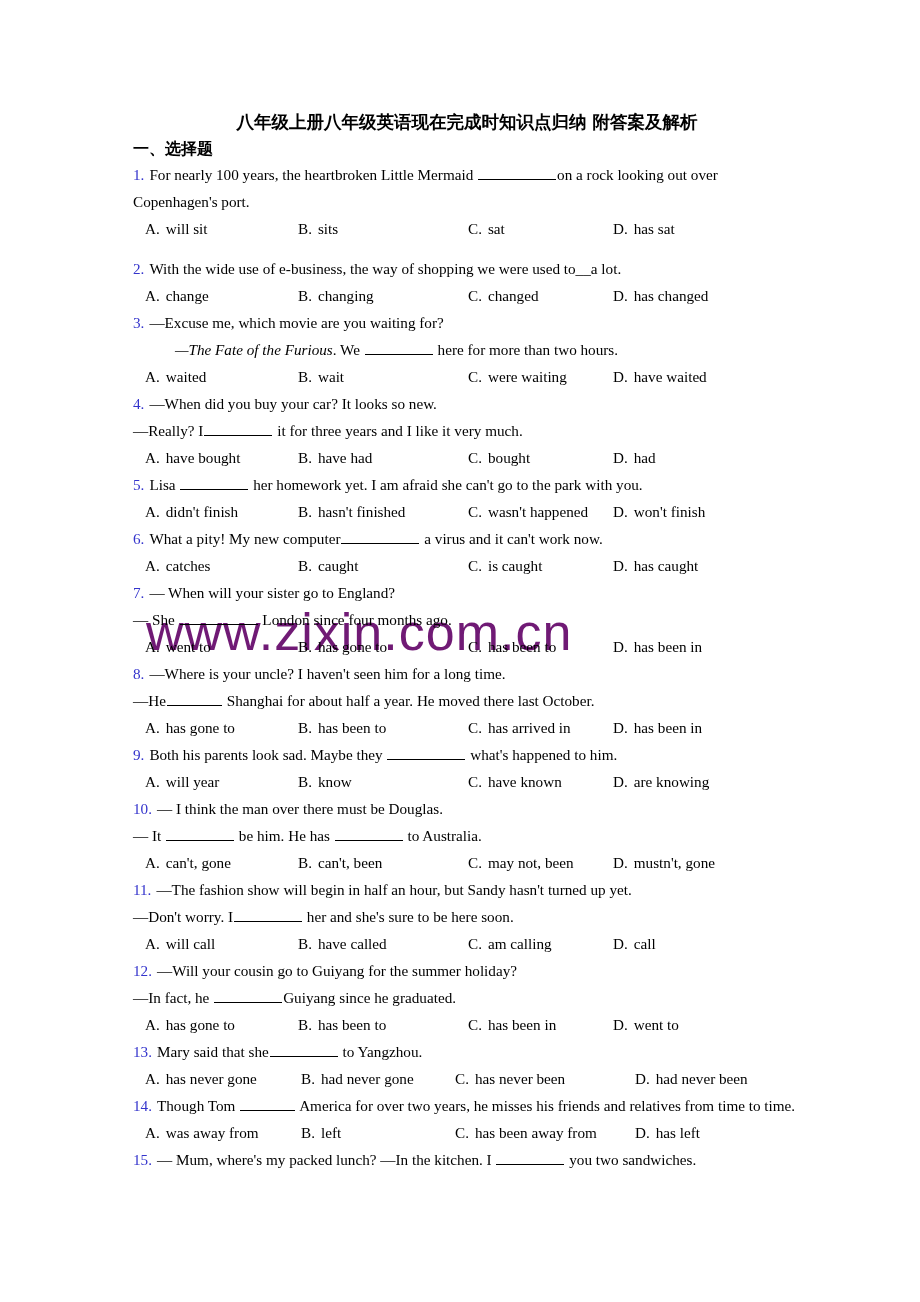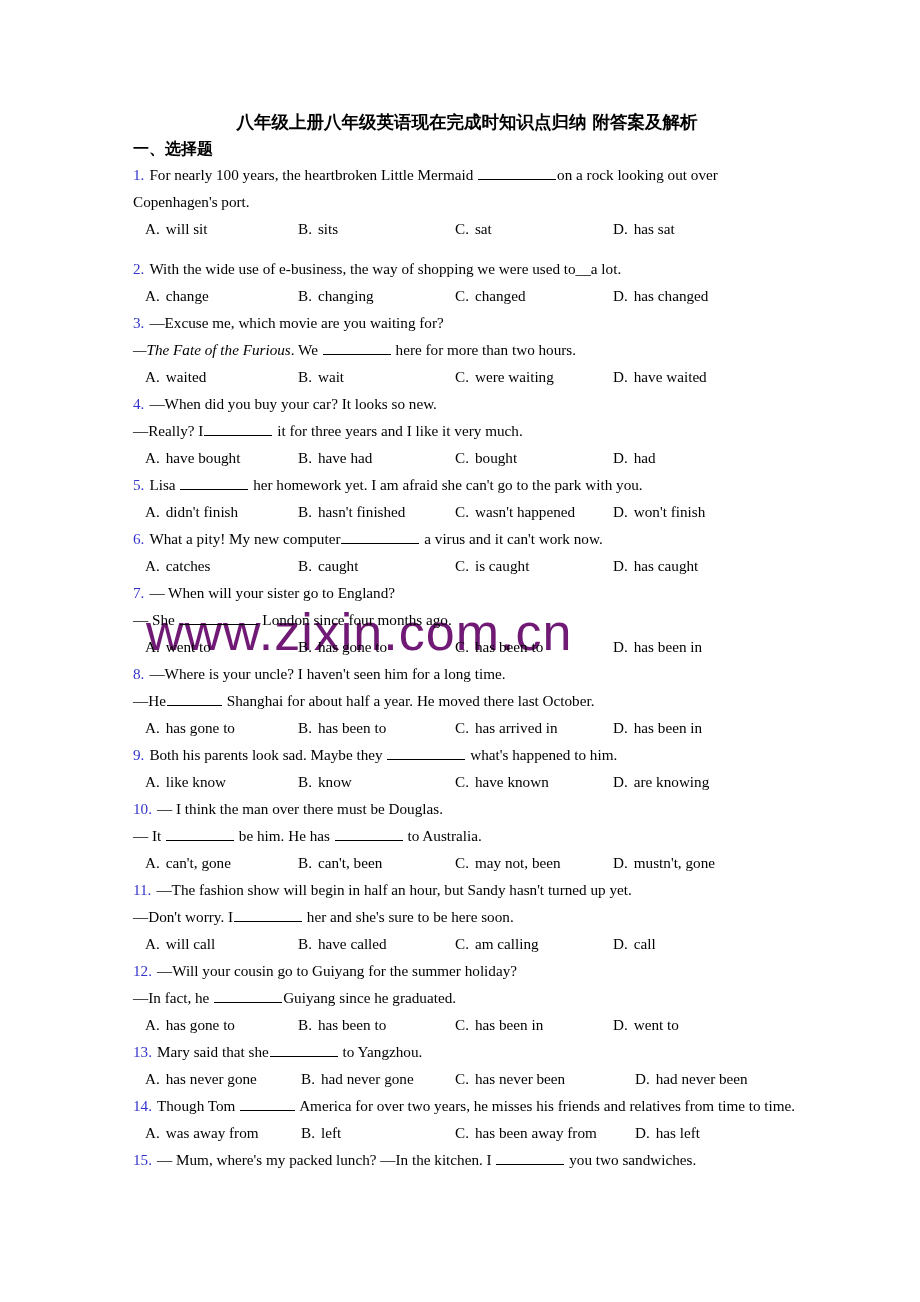--- a/index.html
+++ b/index.html
@@ -90,37 +90,37 @@
   .blank {
     display: inline-block;
     border-bottom: 1px solid #000;
     height: 0.95em;
     vertical-align: baseline;
     margin: 0 1px;
   }
   .blank.w2 { width: 55px; }
   .blank.w3 { width: 68px; }
   .blank.w4 { width: 78px; }
-  .ital { font-style: italic; }
+  .ital { font-style: italic; margin-left: 42px; }
   .opts {
     position: relative;
     height: 27px;
     font-size: 15.2px;
     line-height: 27px;
     white-space: nowrap;
   }
   .opt {
     position: absolute;
     top: 0;
     white-space: nowrap;
   }
   .opt .lbl { margin-right: 6px; }
   .oa { left: 12px; }
   .ob { left: 165px; }
-  .oc { left: 322px; }
+  .oc { left: 335px; }
   .od { left: 480px; }
   
   .opts.tight .ob { left: 168px; text-align: center; }
   .opts.tight .oc { left: 322px; }
   .opts.tight .od { left: 502px; }
   .gap-sm { height: 13px; }
 </style>
 </head>
 <body>
 
@@ -246,21 +246,21 @@
           <span class="opt oc"><span class="lbl">C.</span><span>has arrived in</span></span>
           <span class="opt od"><span class="lbl">D.</span><span>has been in</span></span>
         </div>
       </div>
 
       <div class="q">
         <div class="qline">
           <span class="num">9.</span><span>Both his parents look sad. Maybe they </span><span class="blank w4"></span><span> what's happened to him.</span>
         </div>
         <div class="opts">
-          <span class="opt oa"><span class="lbl">A.</span><span>like know</span></span>
+          <span class="opt oa"><span class="lbl">A.</span><span>will year</span></span>
           <span class="opt ob"><span class="lbl">B.</span><span>know</span></span>
           <span class="opt oc"><span class="lbl">C.</span><span>have known</span></span>
           <span class="opt od"><span class="lbl">D.</span><span>are knowing</span></span>
         </div>
       </div>
 
       <div class="q">
         <div class="qline">
           <span class="num">10.</span><span>— I think the man over there must be Douglas.</span>
         </div>

